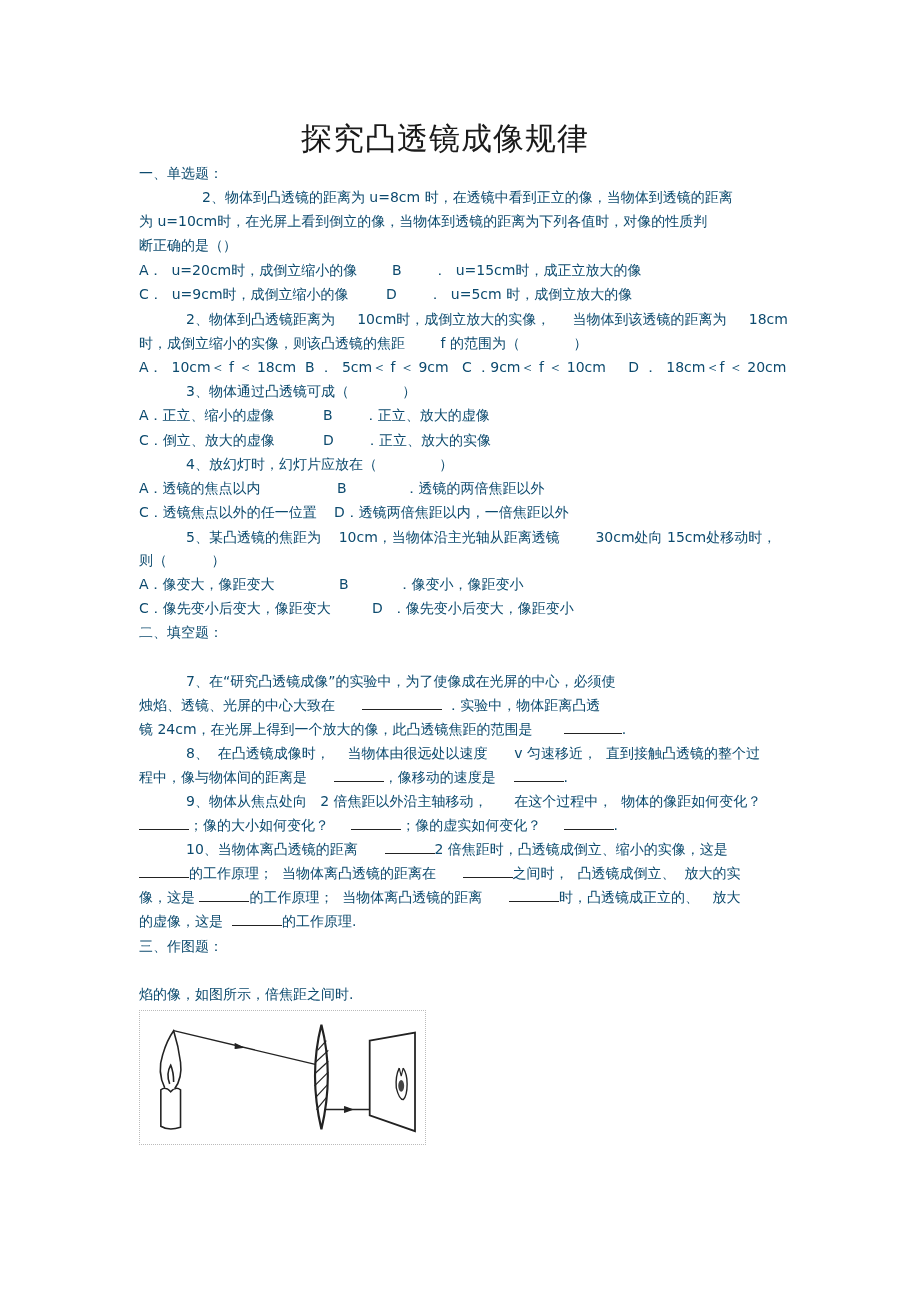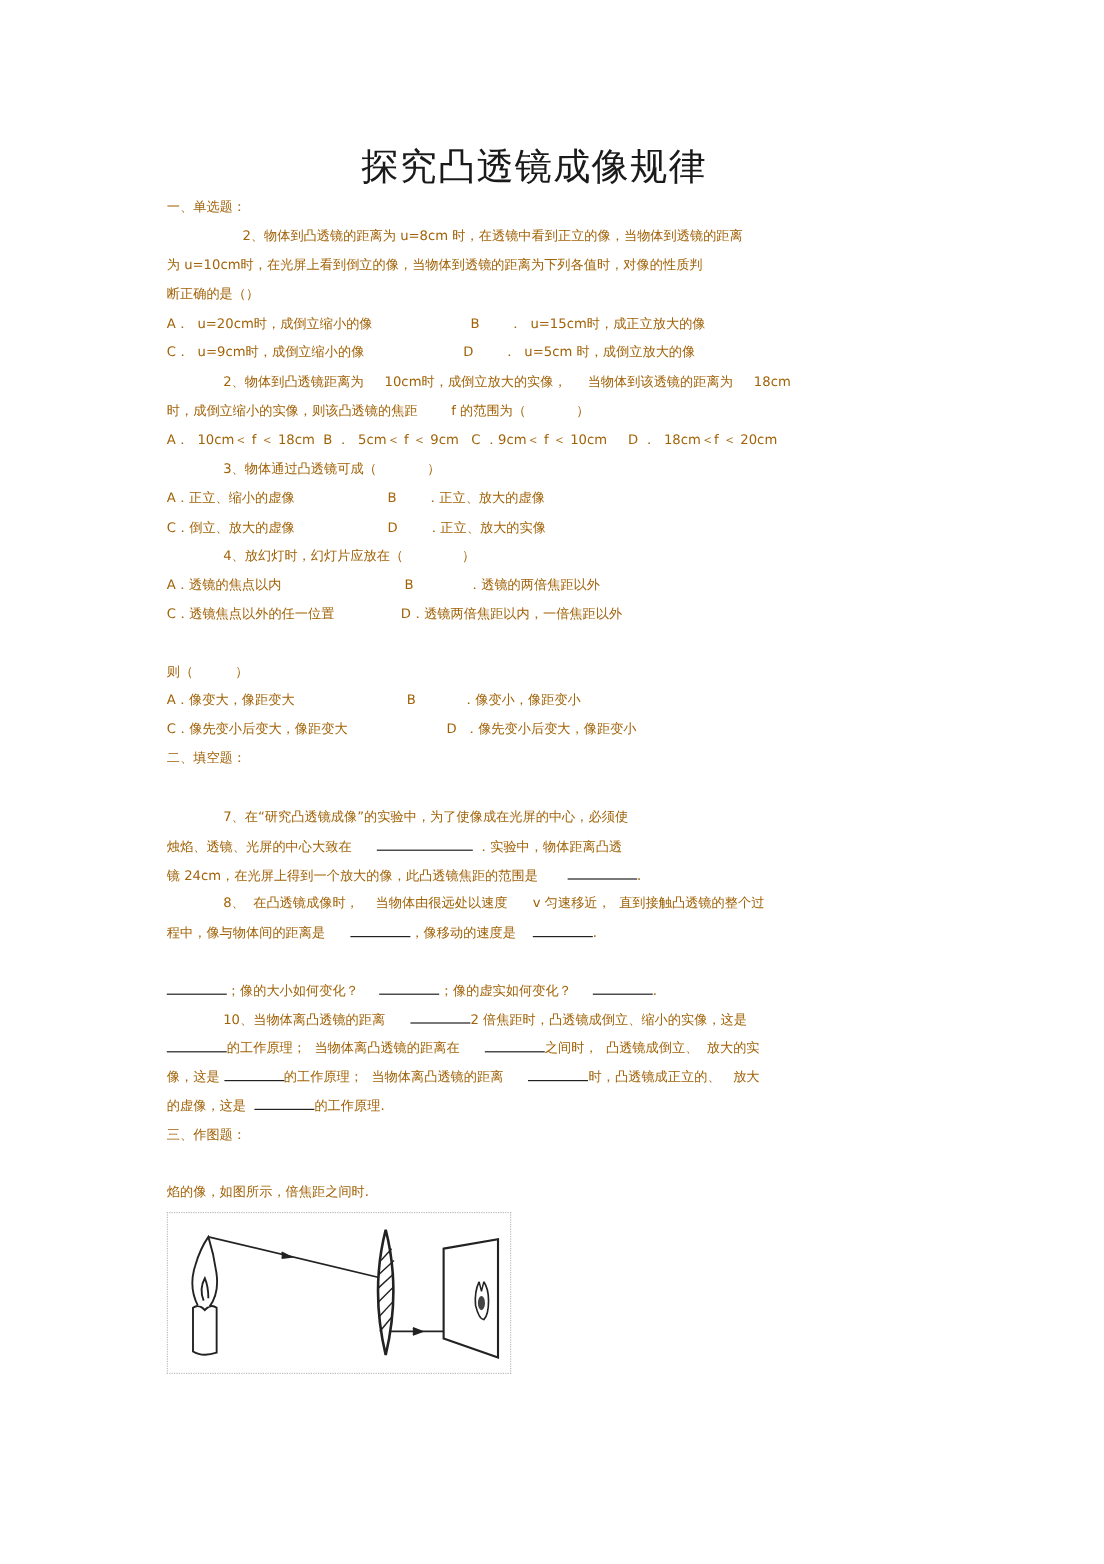--- a/index.html
+++ b/index.html
@@ -1,21 +1,21 @@
 <!DOCTYPE html>
 <html><head>
 <meta charset="utf-8">
 <style>
   html, body { margin: 0; padding: 0; background: #ffffff; }
   body { width: 920px; height: 1303px; position: relative; overflow: hidden;
          font-family: "DejaVu Sans", "Liberation Sans", sans-serif; color: #111; }
   .page { position: absolute; left: 0; top: 0; width: 920px; height: 1041px; background: #fff; }
   .title { position: absolute; left: 0; width: 890px; top: 118px; text-align: center;
            font-family: "DejaVu Serif", "Liberation Serif", serif; font-size: 31px; letter-spacing: 1px; color: #1a1a1a; }
-  .line { position: absolute; left: 139px; font-size: 11px; white-space: pre; line-height: 18px; color: #a16207; }
+  .line { position: absolute; left: 139px; font-size: 14px; white-space: pre; line-height: 18px; color: #0c4a6e; }
   .ind { left: 186px; text-align: right; }
   .ind1 { left: 202px; }
   .blank { display: inline-block; border-bottom: 1px solid #222; height: 12px; vertical-align: baseline; }
   .figure { position: absolute; left: 139px; top: 1010px; width: 287px; height: 135px;
             border: 1px dotted #bbb; box-sizing: border-box; }
   .figure svg { width: 100%; height: 100%; display: block; }
 </style>
 </head>
 <body>
 
@@ -43,36 +43,38 @@
   <div class="line" style="top:406px;left:323px">B       ．正立、放大的虚像</div>
   <div class="line" style="top:431px">C．倒立、放大的虚像</div>
   <div class="line" style="top:431px;left:323px">D       ．正立、放大的实像</div>
 
   <div class="line ind" style="top:455px">4、放幻灯时，幻灯片应放在（              ）</div>
   <div class="line" style="top:479px">A．透镜的焦点以内</div>
   <div class="line" style="top:479px;left:337px">B             ．透镜的两倍焦距以外</div>
   <div class="line" style="top:503px">C．透镜焦点以外的任一位置</div>
   <div class="line" style="top:503px;left:334px">D．透镜两倍焦距以内，一倍焦距以外</div>
 
+  <div class="line ind" style="top:528px">5、某凸透镜的焦距为    10cm，当物体沿主光轴从距离透镜        30cm处向 15cm处移动时，</div>
   <div class="line" style="top:551px">则（          ）</div>
   <div class="line" style="top:575px">A．像变大，像距变大</div>
   <div class="line" style="top:575px;left:339px">B           ．像变小，像距变小</div>
   <div class="line" style="top:599px">C．像先变小后变大，像距变大</div>
   <div class="line" style="top:599px;left:372px">D  ．像先变小后变大，像距变小</div>
 
   <div class="line" style="top:623px">二、填空题：</div>
 
 
   <div class="line ind" style="top:672px">7、在“研究凸透镜成像”的实验中，为了使像成在光屏的中心，必须使</div>
   <div class="line" style="top:696px"><span>烛焰、透镜、光屏的中心大致在      </span><span class="blank" style="width:80px"></span><span> ．实验中，物体距离凸透</span></div>
   <div class="line" style="top:720px"><span>镜 24cm，在光屏上得到一个放大的像，此凸透镜焦距的范围是       </span><span class="blank" style="width:58px"></span><span>.</span></div>
 
   <div class="line ind" style="top:744px">8、  在凸透镜成像时，    当物体由很远处以速度      v 匀速移近，  直到接触凸透镜的整个过</div>
   <div class="line" style="top:768px"><span>程中，像与物体间的距离是      </span><span class="blank" style="width:50px"></span><span>，像移动的速度是    </span><span class="blank" style="width:50px"></span><span>.</span></div>
 
+  <div class="line ind" style="top:792px">9、物体从焦点处向   2 倍焦距以外沿主轴移动，      在这个过程中，  物体的像距如何变化？</div>
   <div class="line" style="top:816px"><span class="blank" style="width:50px"></span><span>；像的大小如何变化？     </span><span class="blank" style="width:50px"></span><span>；像的虚实如何变化？     </span><span class="blank" style="width:50px"></span><span>.</span></div>
 
   <div class="line ind" style="top:840px"><span>10、当物体离凸透镜的距离      </span><span class="blank" style="width:50px"></span><span>2 倍焦距时，凸透镜成倒立、缩小的实像，这是</span></div>
   <div class="line" style="top:864px"><span class="blank" style="width:50px"></span><span>的工作原理；  当物体离凸透镜的距离在      </span><span class="blank" style="width:50px"></span><span>之间时，  凸透镜成倒立、  放大的实</span></div>
   <div class="line" style="top:888px"><span>像，这是 </span><span class="blank" style="width:50px"></span><span>的工作原理；  当物体离凸透镜的距离      </span><span class="blank" style="width:50px"></span><span>时，凸透镜成正立的、   放大</span></div>
   <div class="line" style="top:912px"><span>的虚像，这是  </span><span class="blank" style="width:50px"></span><span>的工作原理.</span></div>
 
   <div class="line" style="top:937px">三、作图题：</div>
   <div class="line" style="top:985px">焰的像，如图所示，倍焦距之间时.</div>
 

